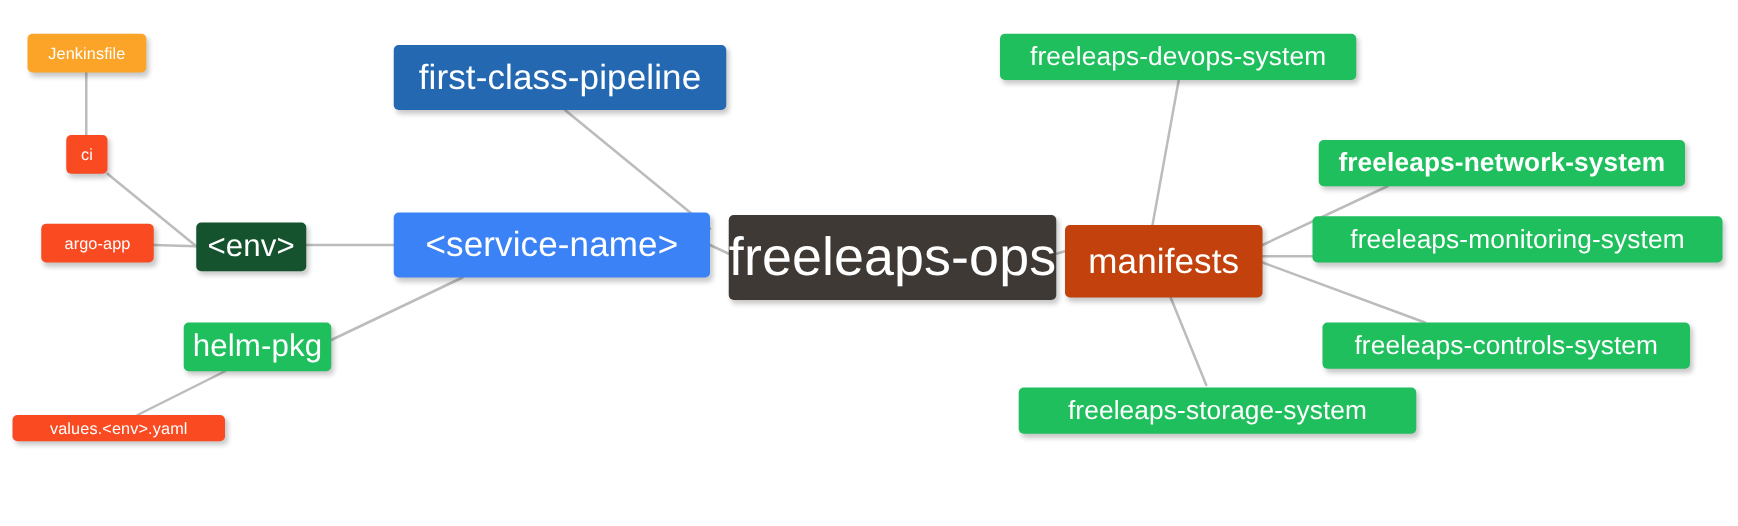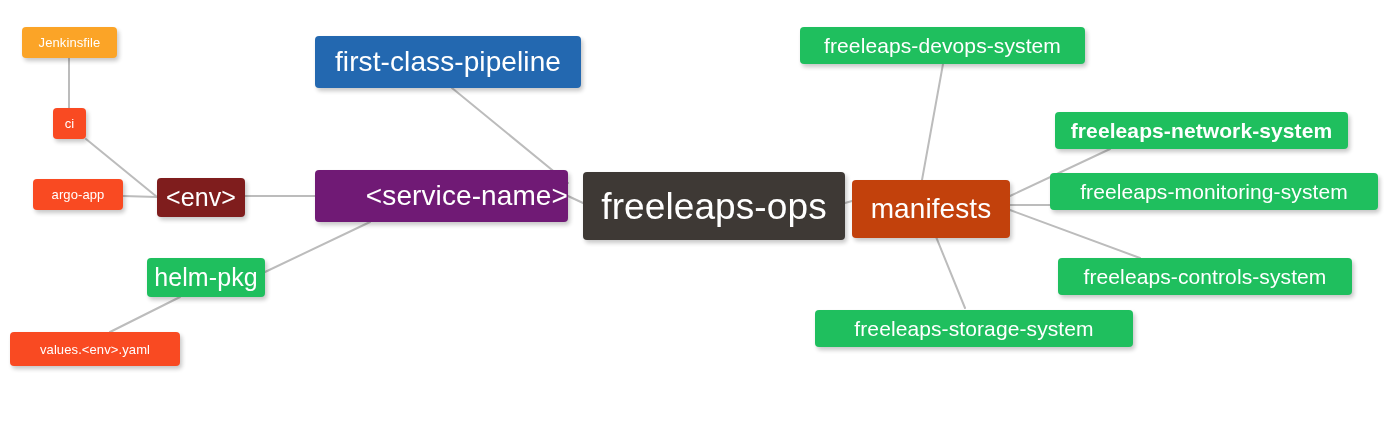--- a/index.html
+++ b/index.html
@@ -31,21 +31,21 @@
     color:#ffffff;
     border-radius:4px;
     white-space:nowrap;
     box-shadow:2px 3px 4px rgba(0,0,0,0.22);
     letter-spacing:0.1px;
     line-height:1;
     user-select:none;
   }
   .node span{display:block;}
   
-  .t-root   { font-size:37px;justify-content:center; }
+  .t-root   { font-size:43px;justify-content:center; }
   .t-big    { font-size:28px; }
   .t-mid    { font-size:25px; }
   .t-leafg  { font-size:21px;align-items:center; }
   .t-small  { font-size:13px; }
   .t-tiny   { font-size:13px; }
 </style>
 </head>
 <body>
 
 <div id="canvas">
@@ -68,33 +68,33 @@
   <div id="node-layer">
       <div class="node t-tiny" style="left: 22px; top: 27px; width: 95px; height: 31px; background: rgb(251, 164, 39);">
         <span>Jenkinsfile</span>
       </div>
       <div class="node t-tiny" style="left: 53px; top: 108px; width: 33px; height: 31px; background: rgb(249, 74, 34);">
         <span>ci</span>
       </div>
       <div class="node t-small" style="left: 33px; top: 179px; width: 90px; height: 31px; background: rgb(249, 74, 34);">
         <span>argo-app</span>
       </div>
-      <div class="node t-small" style="left: 10px; top: 332px; width: 170px; height: 34px; background: rgb(249, 74, 34);">
+      <div class="node t-small" style="left: 10px; top: 332px; width: 170px; height: 21px; background: rgb(249, 74, 34);">
         <span>values.&lt;env&gt;.yaml</span>
       </div>
-      <div class="node t-mid" style="left: 157px; top: 178px; width: 88px; height: 39px; background: #7f1d1d;">
+      <div class="node t-mid" style="left: 157px; top: 178px; width: 88px; height: 39px; background: #14532d;">
         <span>&lt;env&gt;</span>
       </div>
       <div class="node t-mid" style="left: 147px; top: 258px; width: 118px; height: 39px; background: rgb(31, 191, 94);">
         <span>helm-pkg</span>
       </div>
       <div class="node t-big" style="left: 315px; top: 36px; width: 266px; height: 52px; background: rgb(35, 104, 176); justify-content: center;">
         <span>first-class-pipeline</span>
       </div>
-      <div class="node t-big" style="left: 315px; top: 170px; width: 253px; height: 52px; background: #701a75; justify-content: flex-end;">
+      <div class="node t-big" style="left: 315px; top: 170px; width: 253px; height: 52px; background: #3b82f6;">
         <span>&lt;service-name&gt;</span>
       </div>
       <div class="node t-root" style="left: 583px; top: 172px; width: 262px; height: 68px; background: rgb(62, 57, 53);">
         <span>freeleaps-ops</span>
       </div>
       <div class="node t-big" style="left: 852px; top: 180px; width: 158px; height: 58px; background: #c2410c;">
         <span>manifests</span>
       </div>
       <div class="node t-leafg" style="left: 800px; top: 27px; width: 285px; height: 37px; background: rgb(31, 191, 94);">
         <span>freeleaps-devops-system</span>

